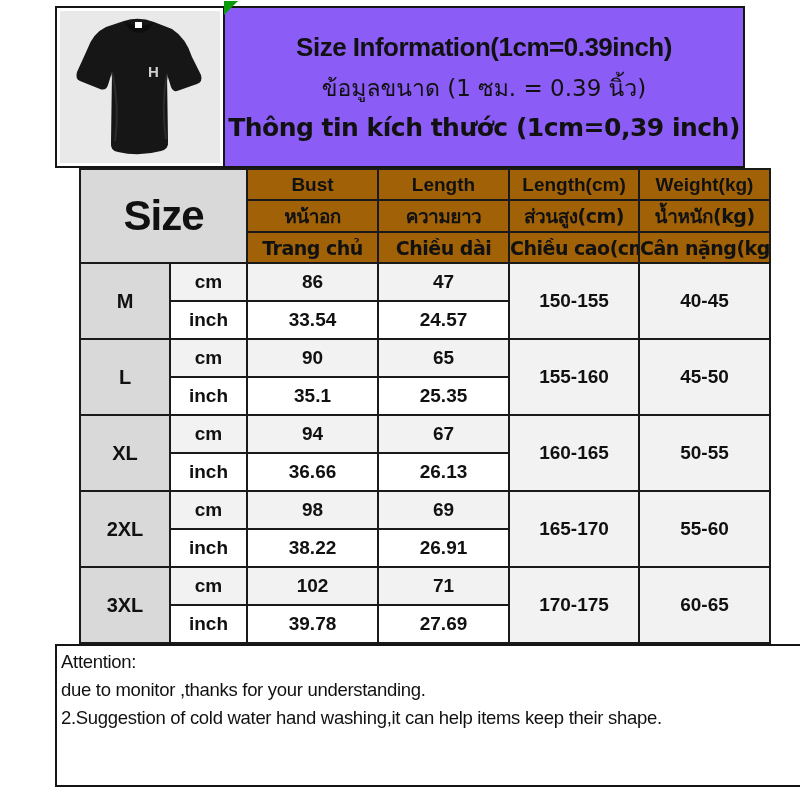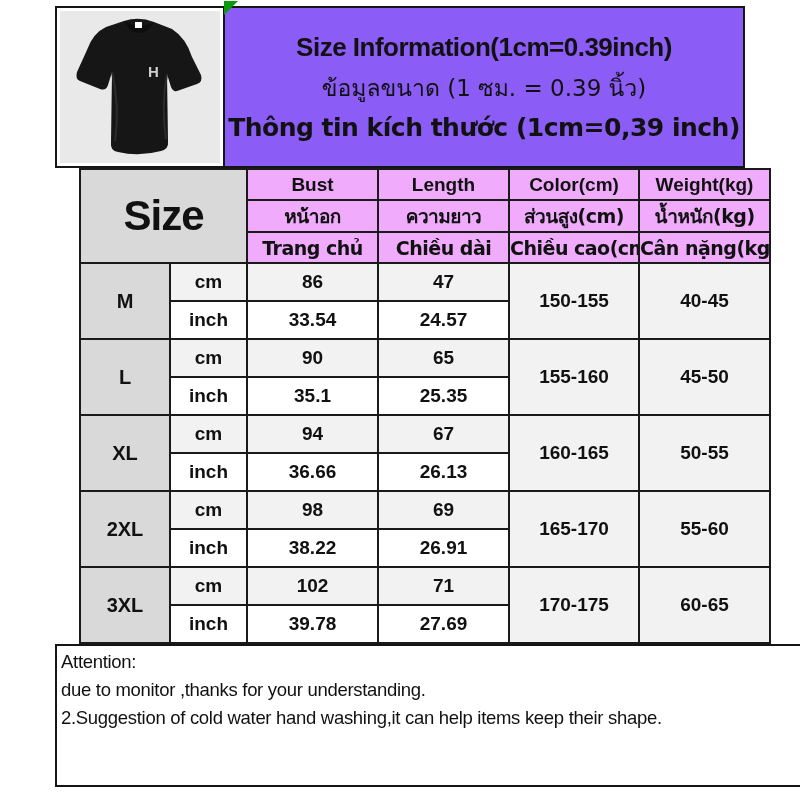--- a/index.html
+++ b/index.html
@@ -34,21 +34,21 @@
 
   
   table.size-table {
     border-collapse:collapse; width:690px; table-layout:fixed;
     font-weight:bold; text-align:center;margin-left:24px;
   }
   .size-table td, .size-table th {
     border:2px solid #1a1a1a; padding:0; font-size:19px;
     overflow:hidden; white-space:nowrap;
   }
-  .size-table .hrow td { height:29px; background:#f0abfc; }
+  .size-table .hrow td { height:29px; background:#a16207; }
   .size-table td.size-head {
     background:#d9d9d9; font-size:42px; letter-spacing:-1px;
   }
   .size-table .th-lang { font-family:"DejaVu Sans","Liberation Sans",sans-serif; letter-spacing:-0.5px; }
   .size-table .drow td { height:36px; }
   .cell-light { background:#f2f2f2;text-align:center; }
   .cell-white { background:#ffffff; }
   .size-table td.size-cell { background:#d9d9d9; font-size:20px; }
 
   
@@ -96,21 +96,21 @@
           <col style="width:131px">
         <col style="width:131px">
           <col style="width:130px">
           <col style="width:131px">
       </colgroup>
       <tbody>
         <tr class="hrow">
           <td class="size-head" rowspan="3" colspan="2">Size</td>
           <td>Bust</td>
           <td>Length</td>
-          <td>Color(cm)</td>
+          <td>Length(cm)</td>
           <td>Weight(kg)</td>
         </tr>
         <tr class="hrow">
           <td class="th-lang">หน้าอก</td>
           <td class="th-lang">ความยาว</td>
           <td class="th-lang">ส่วนสูง(cm)</td>
           <td class="th-lang">น้ำหนัก(kg)</td>
         </tr>
         <tr class="hrow">
           <td class="th-lang">Trang chủ</td>

